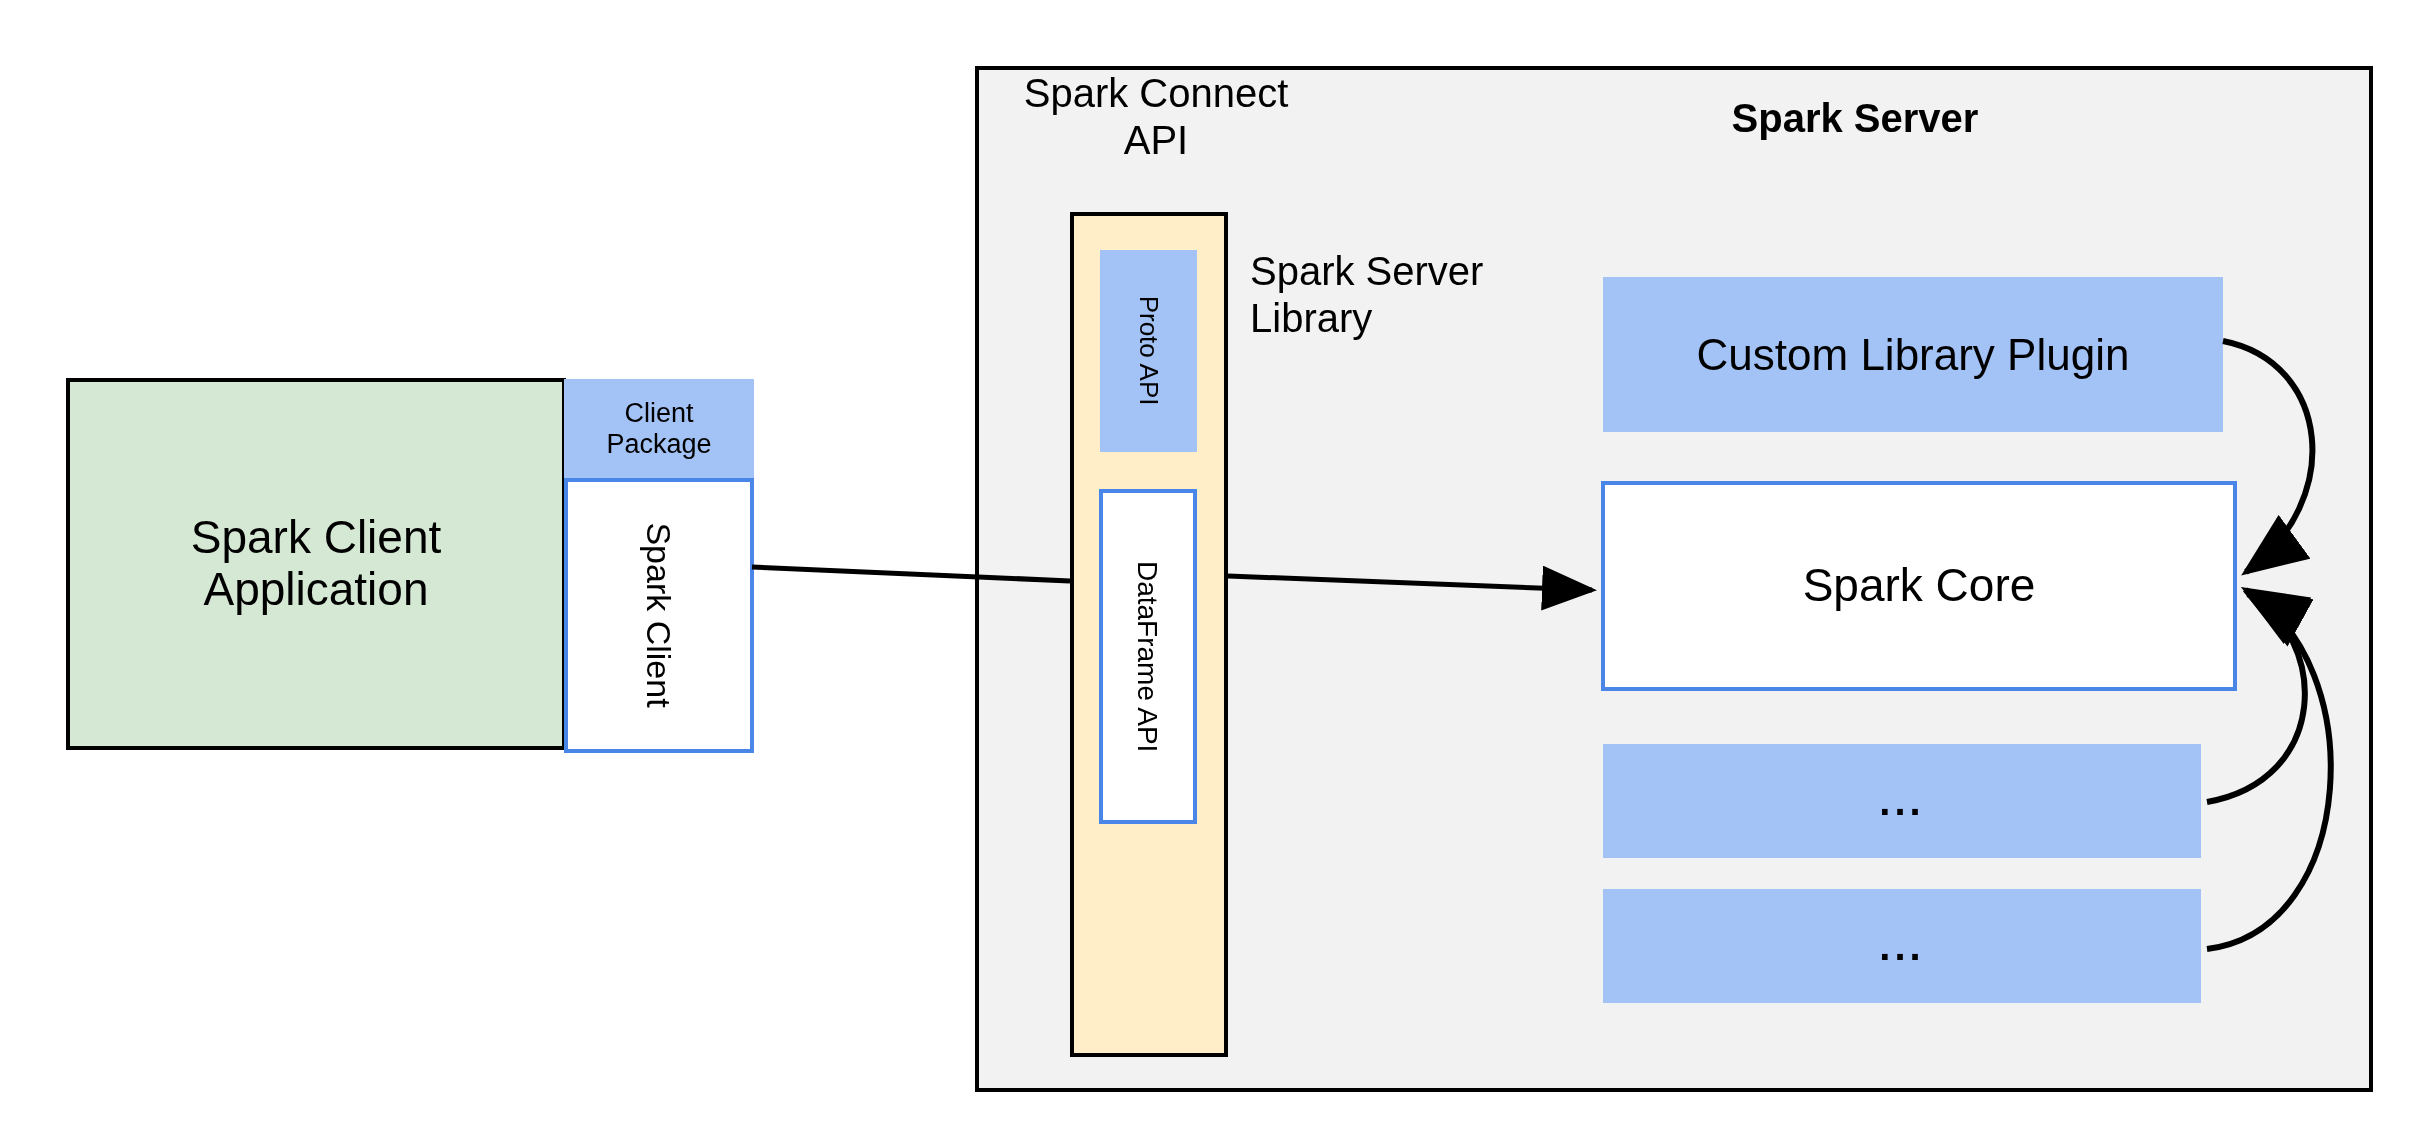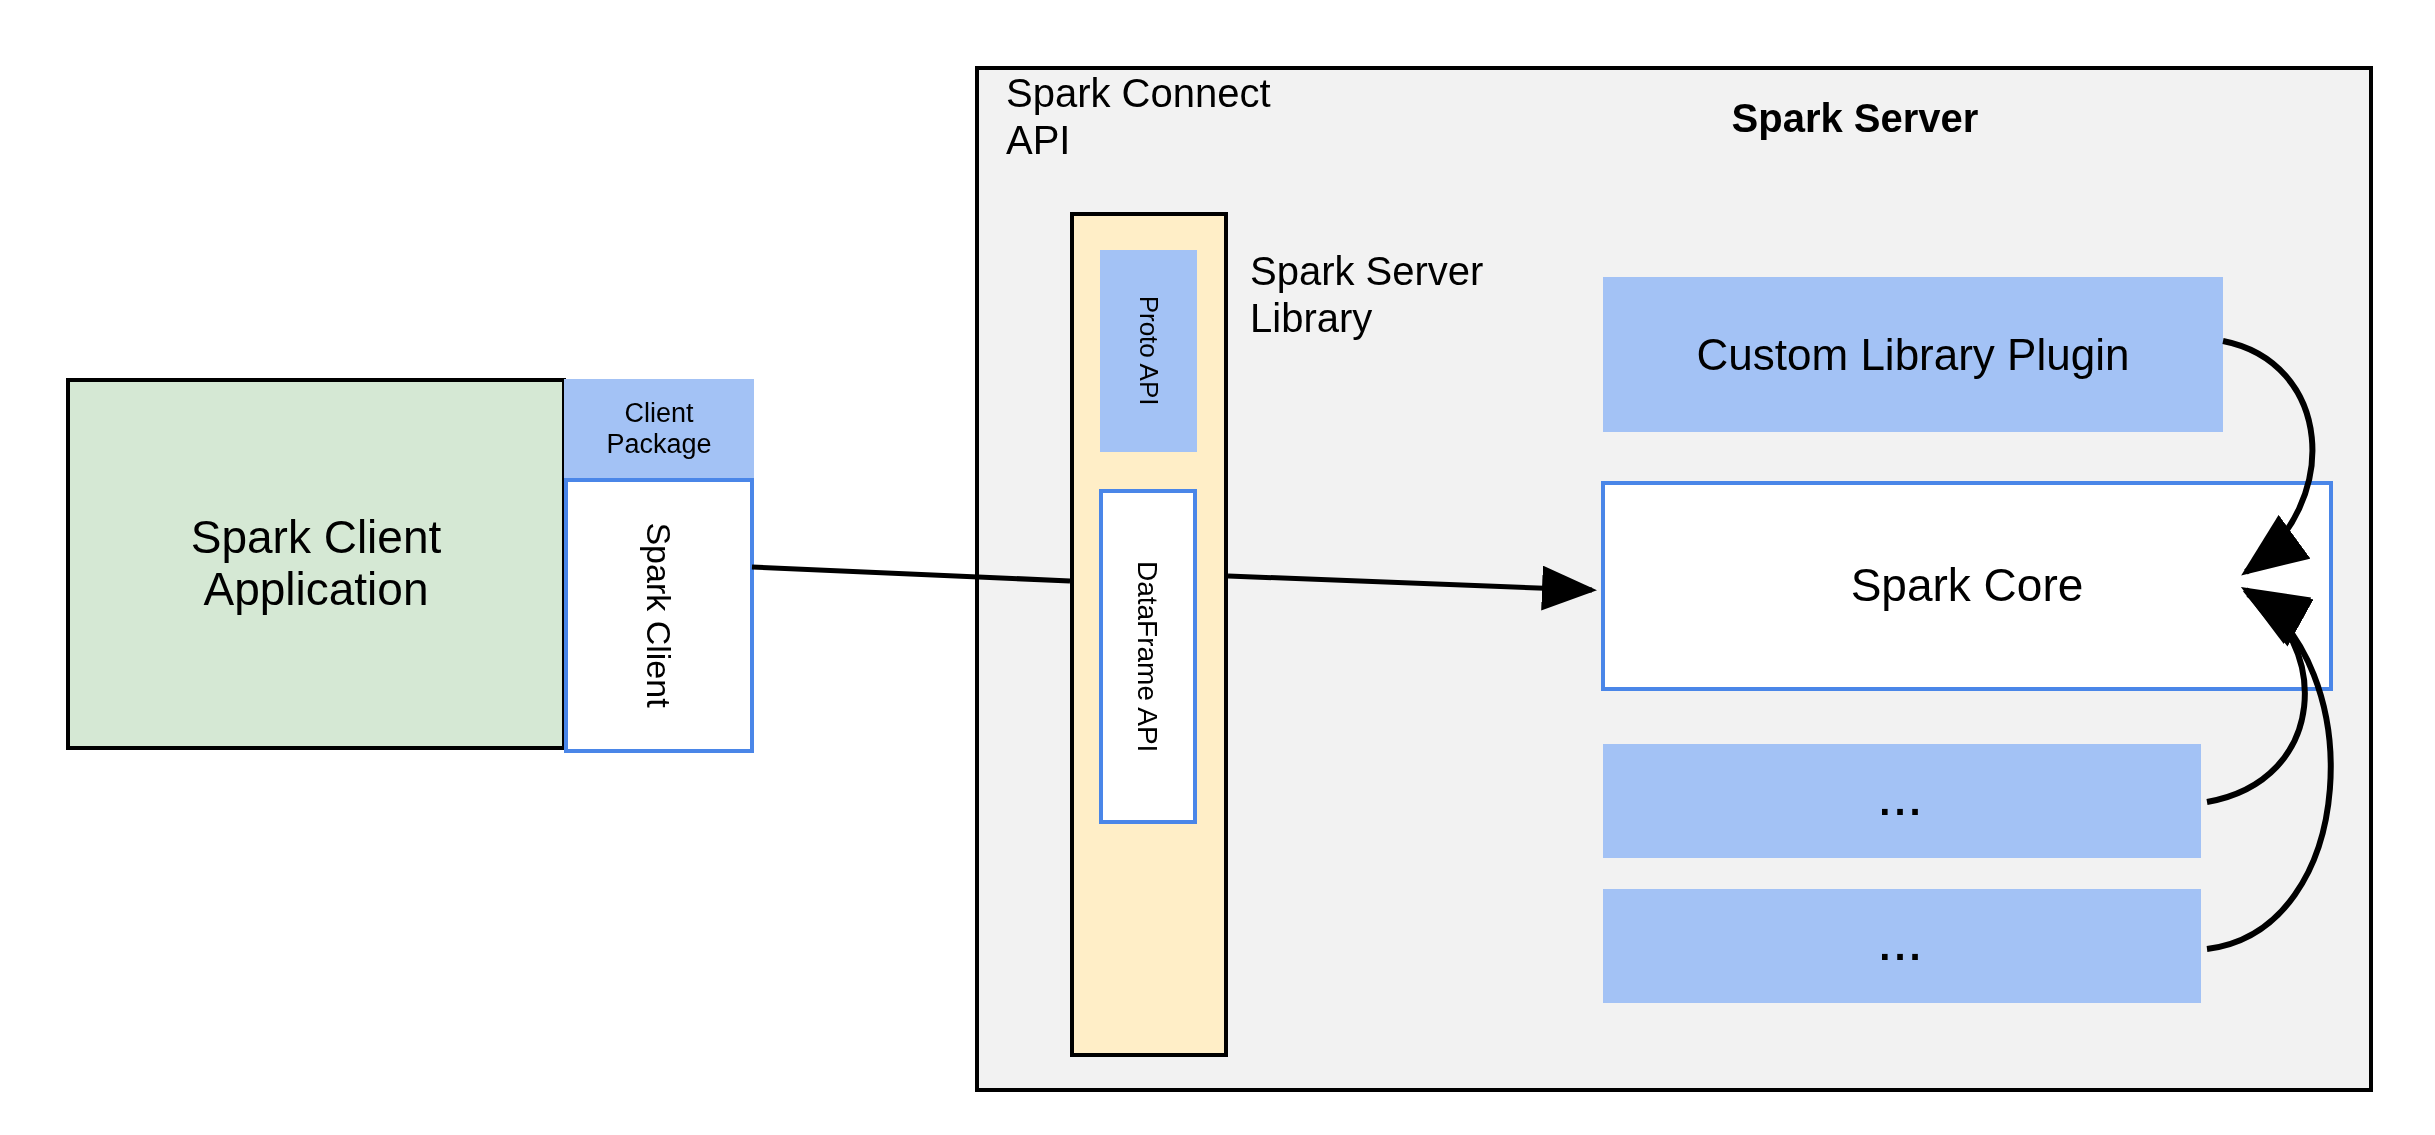--- a/index.html
+++ b/index.html
@@ -90,20 +90,21 @@
     font-weight: bold;
     color: #000000;
     font-family: "Liberation Sans", sans-serif;
   }
 
   #spark-connect-api-label {
     position: absolute;
     left: 1006px;
     top: 70px;
     width: 300px;
+    text-align: center;
     font-size: 40px;
     color: #000000;
     line-height: 1.18;
     white-space: pre-line;
   }
 
   #spark-server-library-label {
     position: absolute;
     left: 1250px;
     top: 248px;
@@ -162,21 +163,21 @@
     height: 155px;
     background: #a3c2f5;
     border: none;
     font-size: 44px;
     text-align: right;
   }
 
   #spark-core-box {
     left: 1601px;
     top: 481px;
-    width: 732px;
+    width: 636px;
     height: 210px;
     background: #ffffff;
     border: 4px solid #4a86e8;
     font-size: 46px;
   }
 
   #ellipsis-box-1 {
     left: 1603px;
     top: 744px;
     width: 598px;

